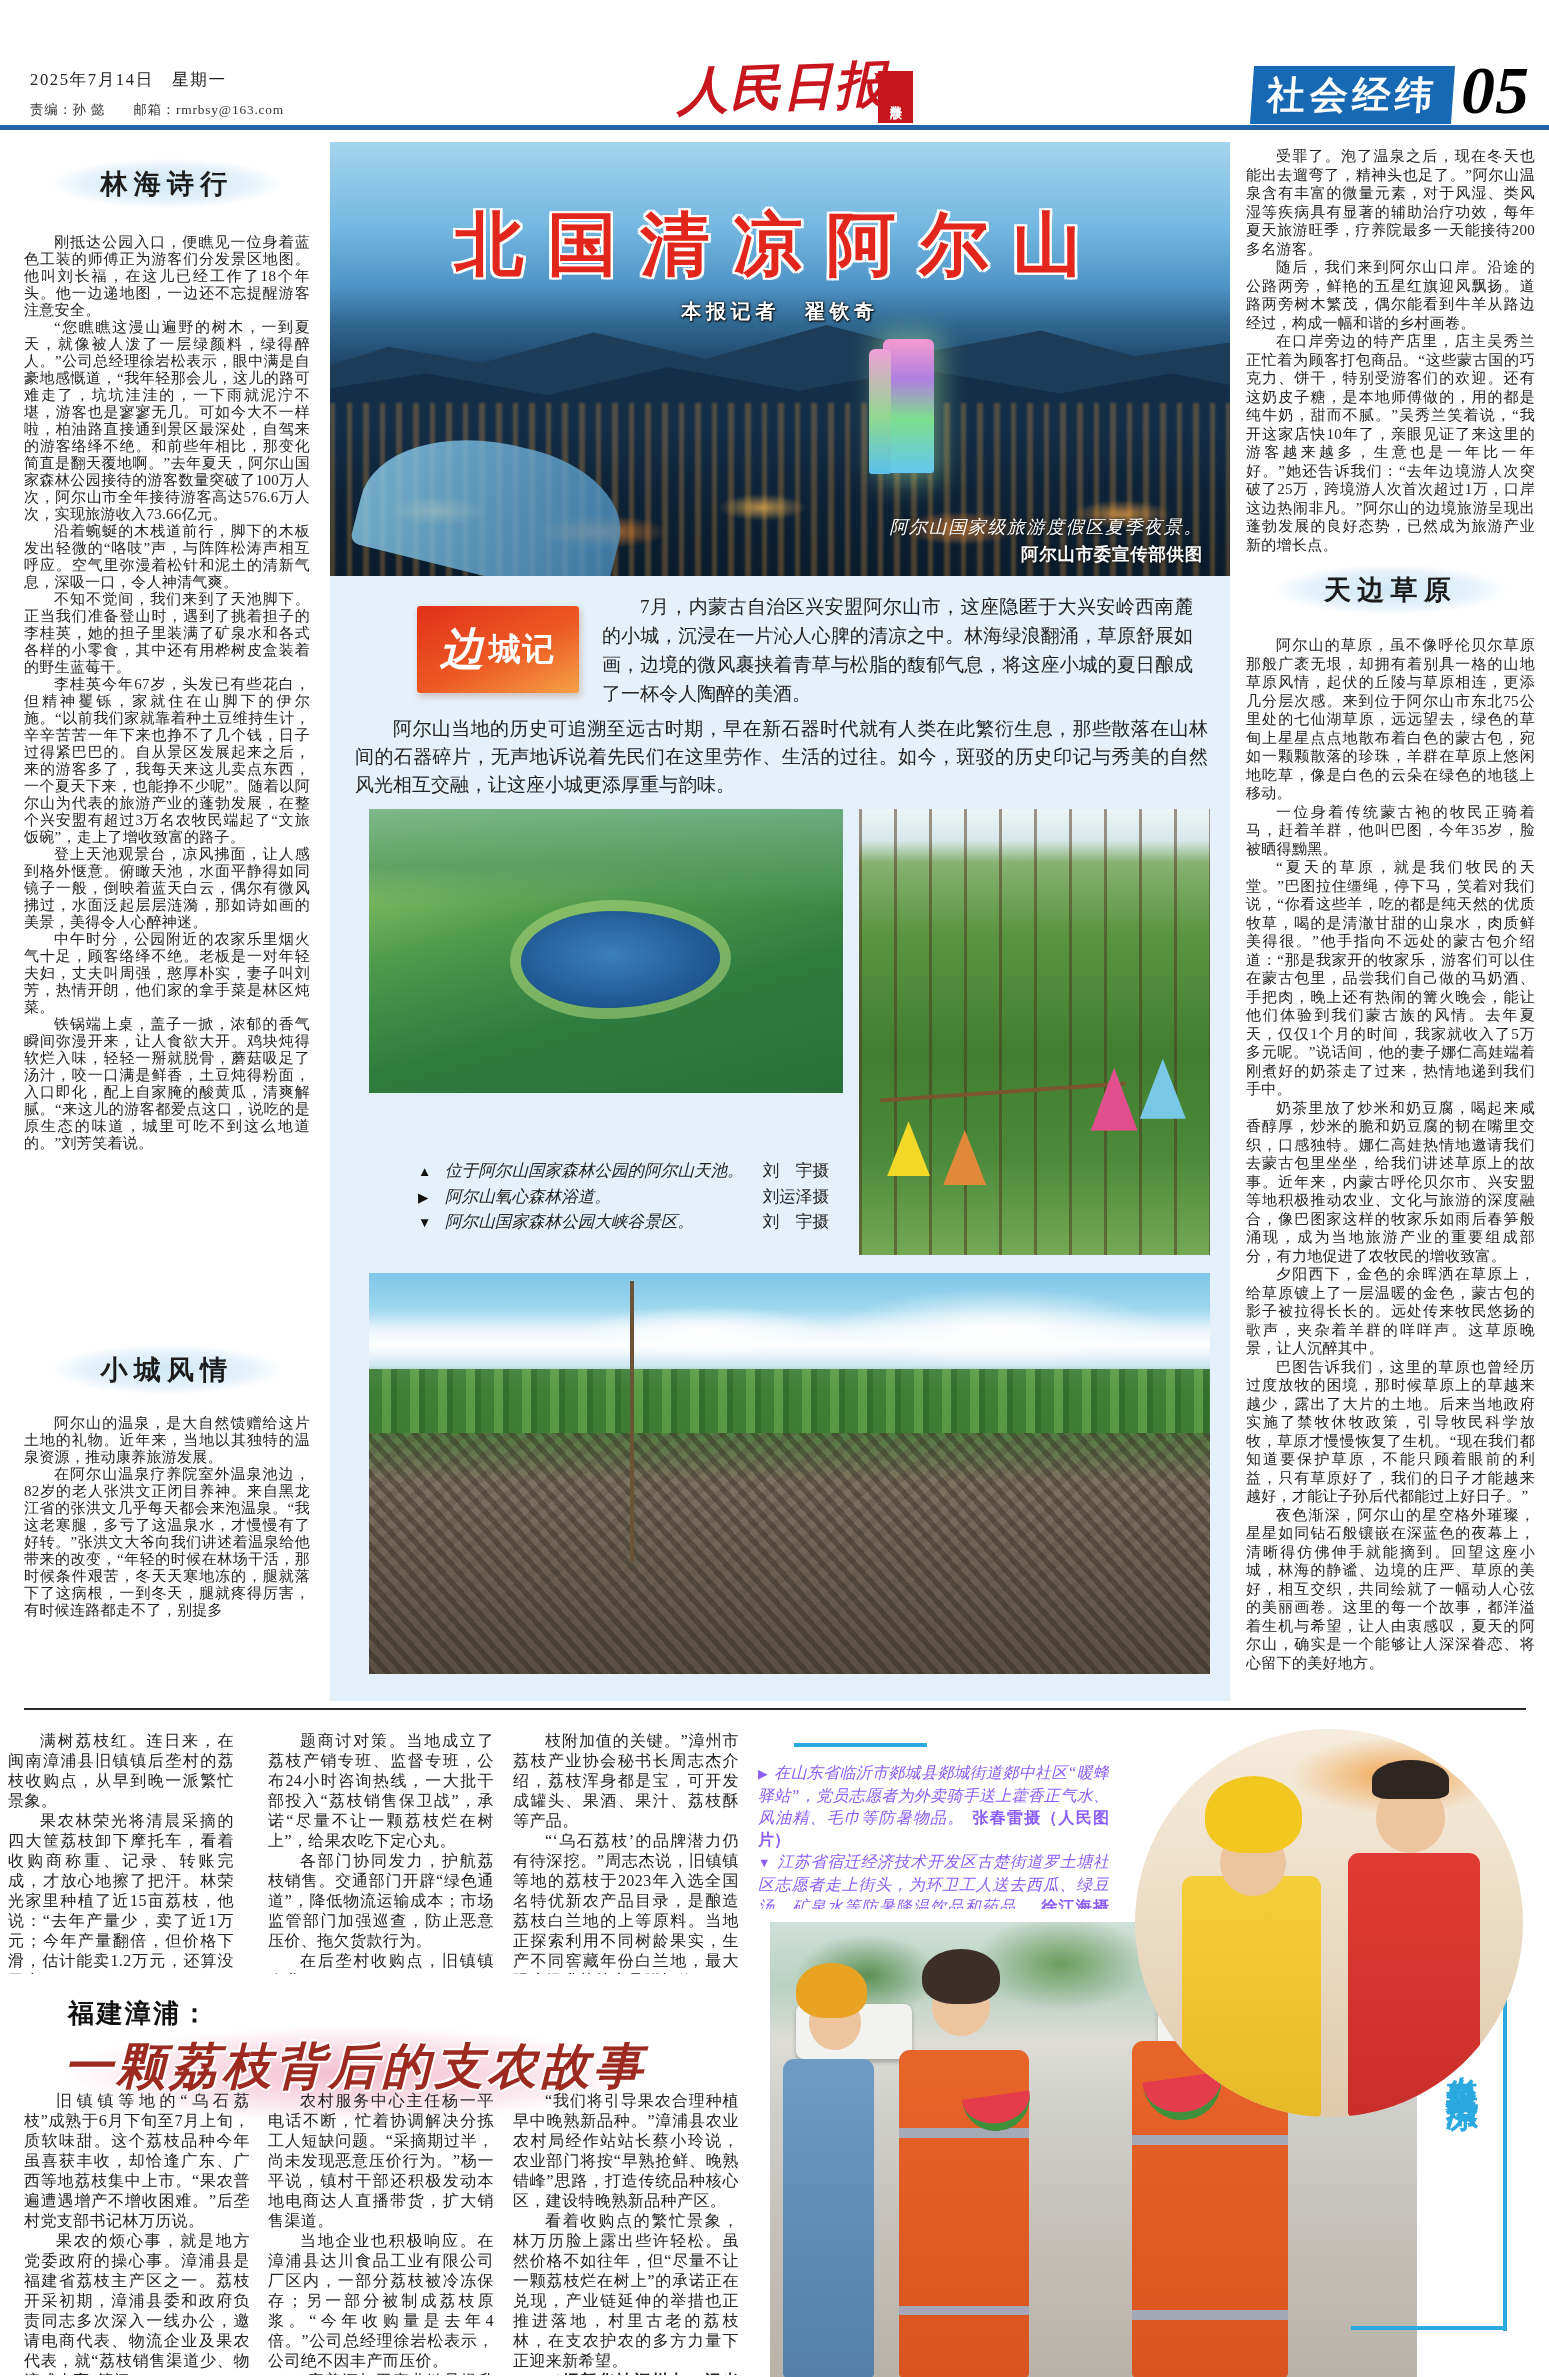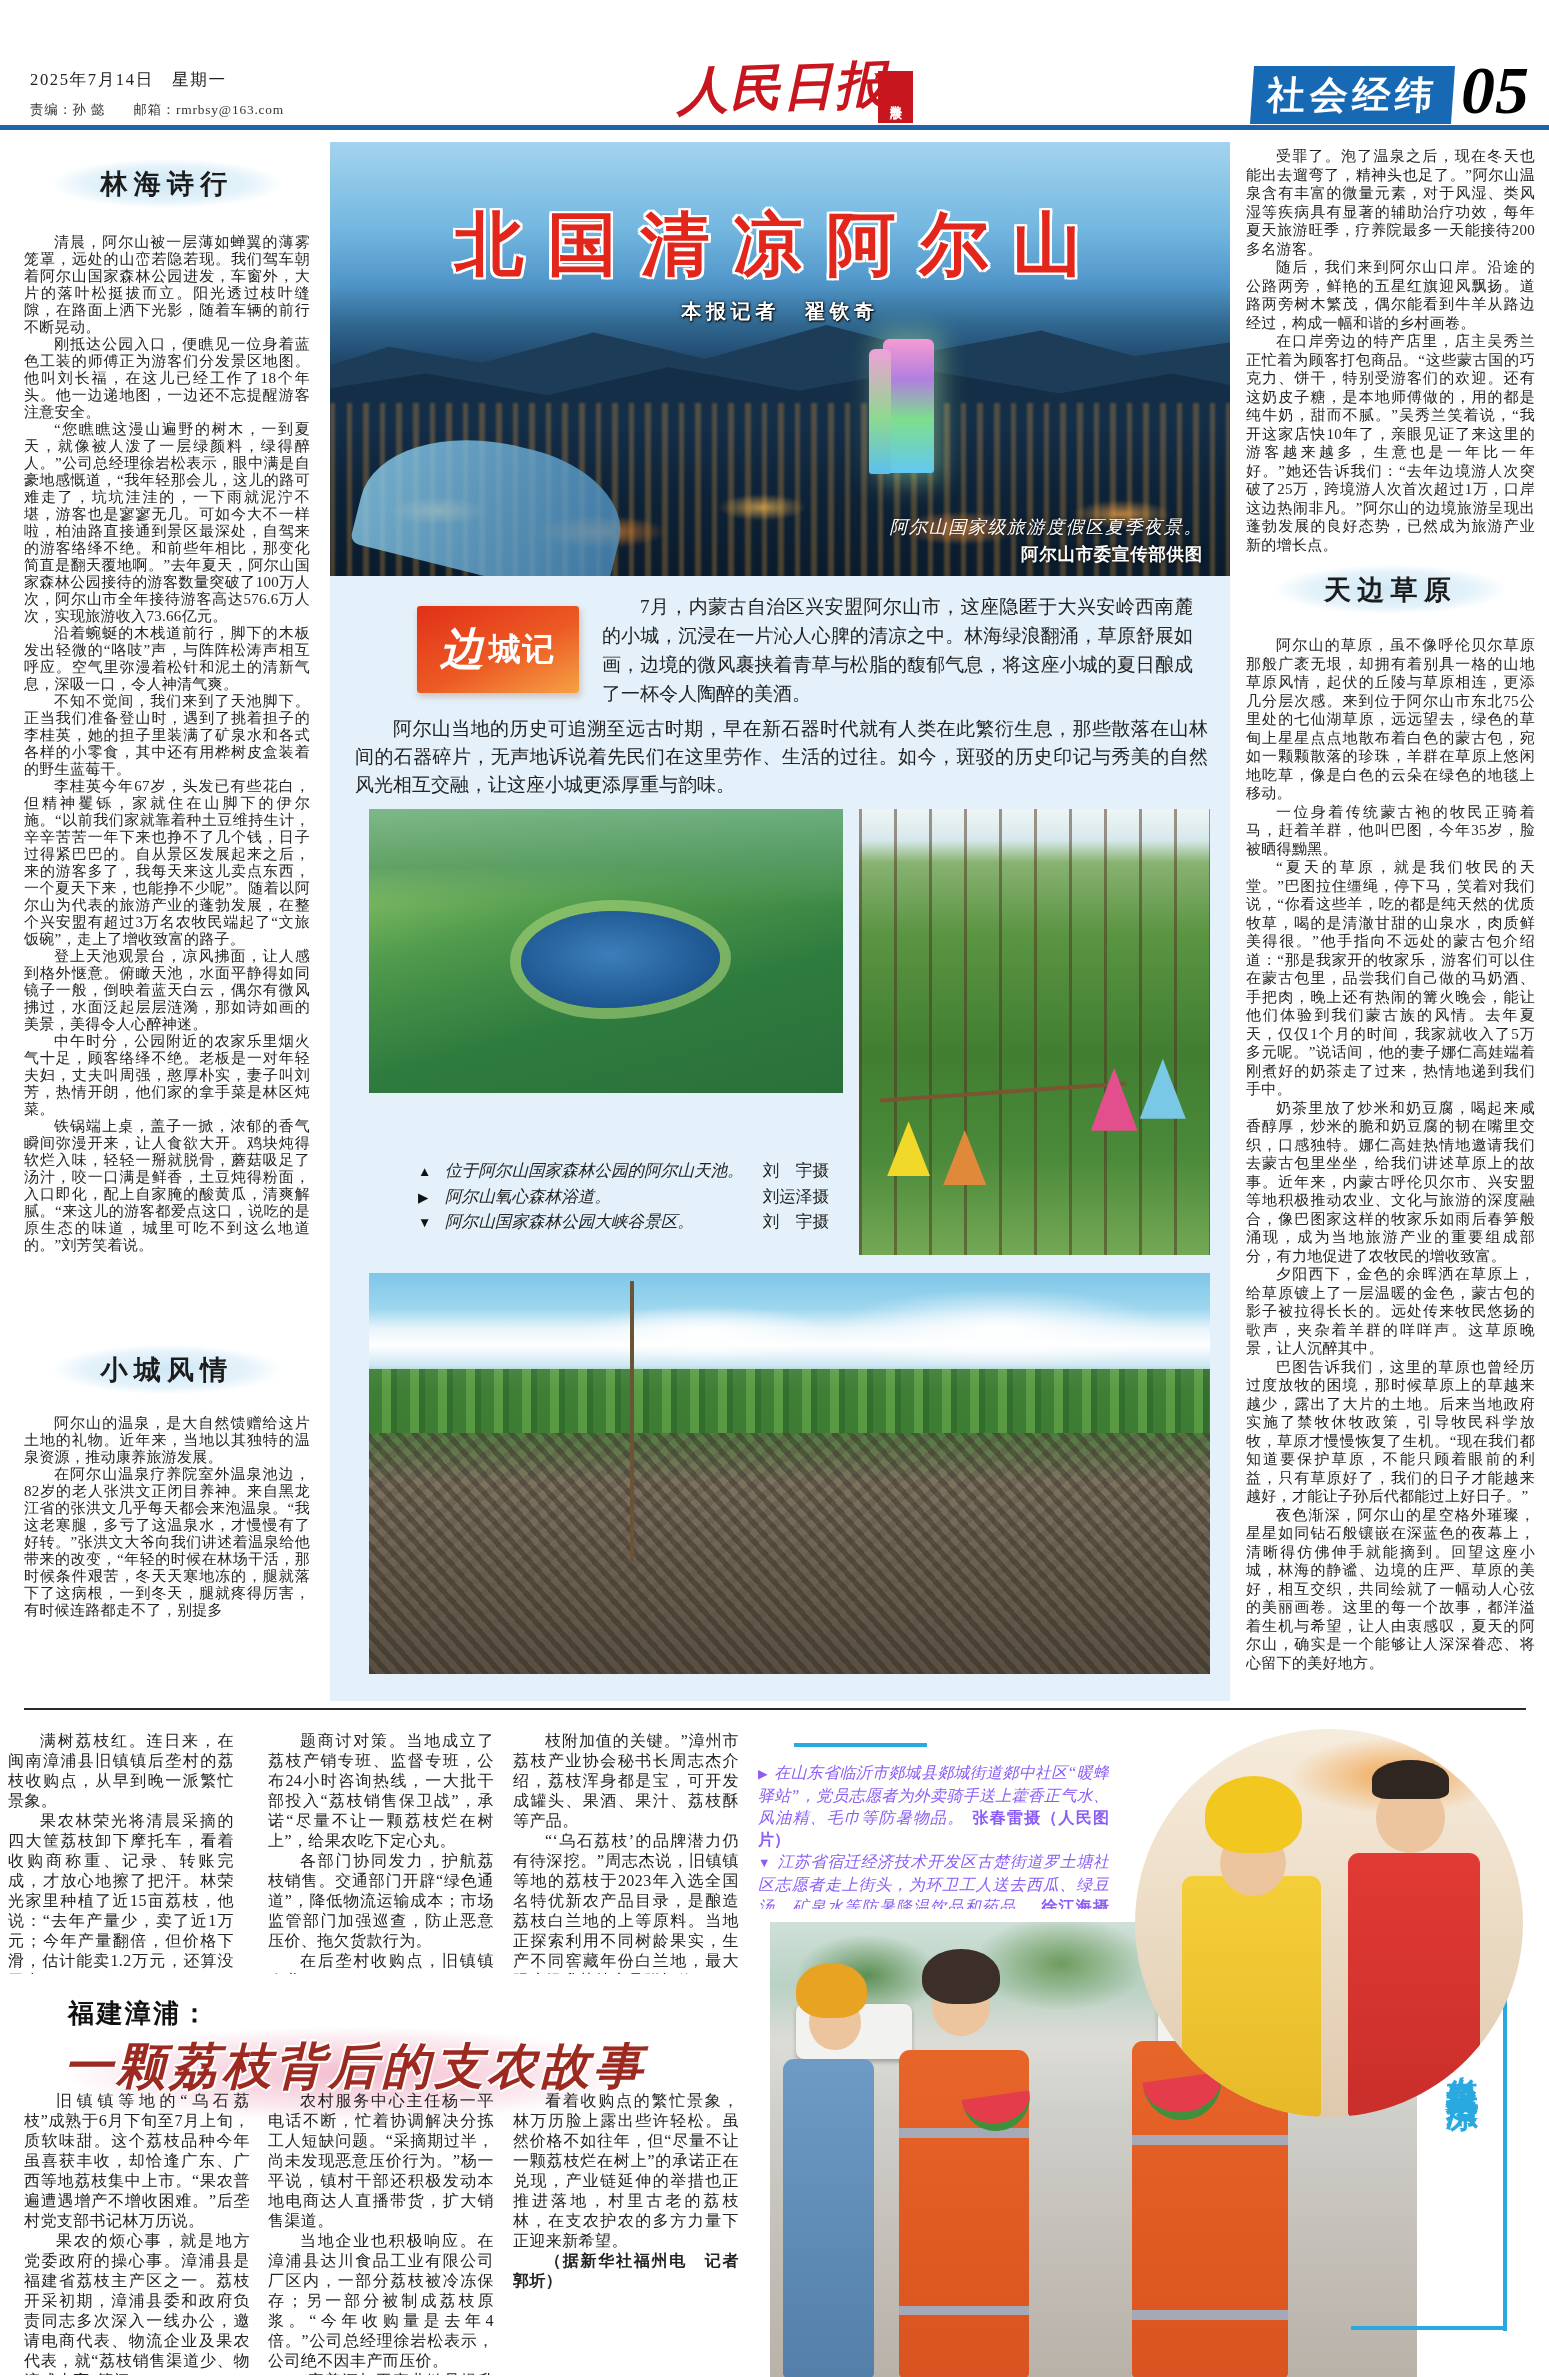--- a/index.html
+++ b/index.html
@@ -163,21 +163,20 @@
   <div class="abs dateline">2025年7月14日　星期一</div>
   <div class="abs editorline">责编：孙 懿　　邮箱：rmrbsy@163.com</div>
   <div class="abs masthead">人民日报</div>
   <div class="abs editionbox">海外版</div>
   <div class="abs sectionbox">社会经纬</div>
   <div class="abs pagenum">05</div>
   <div class="abs bluerule"></div>
 
   <div class="abs stitle" style="left:24px;top:156px;width:286px;">林海诗行</div>
   <div class="abs coltext leftbody" style="left:24px;top:234px;height:1102px;">
-      <p>清晨，阿尔山被一层薄如蝉翼的薄雾笼罩，远处的山峦若隐若现。我们驾车朝着阿尔山国家森林公园进发，车窗外，大片的落叶松挺拔而立。阳光透过枝叶缝隙，在路面上洒下光影，随着车辆的前行不断晃动。</p>
       <p>刚抵达公园入口，便瞧见一位身着蓝色工装的师傅正为游客们分发景区地图。他叫刘长福，在这儿已经工作了18个年头。他一边递地图，一边还不忘提醒游客注意安全。</p>
       <p>“您瞧瞧这漫山遍野的树木，一到夏天，就像被人泼了一层绿颜料，绿得醉人。”公司总经理徐岩松表示，眼中满是自豪地感慨道，“我年轻那会儿，这儿的路可难走了，坑坑洼洼的，一下雨就泥泞不堪，游客也是寥寥无几。可如今大不一样啦，柏油路直接通到景区最深处，自驾来的游客络绎不绝。和前些年相比，那变化简直是翻天覆地啊。”去年夏天，阿尔山国家森林公园接待的游客数量突破了100万人次，阿尔山市全年接待游客高达576.6万人次，实现旅游收入73.66亿元。</p>
       <p>沿着蜿蜒的木栈道前行，脚下的木板发出轻微的“咯吱”声，与阵阵松涛声相互呼应。空气里弥漫着松针和泥土的清新气息，深吸一口，令人神清气爽。</p>
       <p>不知不觉间，我们来到了天池脚下。正当我们准备登山时，遇到了挑着担子的李桂英，她的担子里装满了矿泉水和各式各样的小零食，其中还有用桦树皮盒装着的野生蓝莓干。</p>
       <p>李桂英今年67岁，头发已有些花白，但精神矍铄，家就住在山脚下的伊尔施。“以前我们家就靠着种土豆维持生计，辛辛苦苦一年下来也挣不了几个钱，日子过得紧巴巴的。自从景区发展起来之后，来的游客多了，我每天来这儿卖点东西，一个夏天下来，也能挣不少呢”。随着以阿尔山为代表的旅游产业的蓬勃发展，在整个兴安盟有超过3万名农牧民端起了“文旅饭碗”，走上了增收致富的路子。</p>
       <p>登上天池观景台，凉风拂面，让人感到格外惬意。俯瞰天池，水面平静得如同镜子一般，倒映着蓝天白云，偶尔有微风拂过，水面泛起层层涟漪，那如诗如画的美景，美得令人心醉神迷。</p>
       <p>中午时分，公园附近的农家乐里烟火气十足，顾客络绎不绝。老板是一对年轻夫妇，丈夫叫周强，憨厚朴实，妻子叫刘芳，热情开朗，他们家的拿手菜是林区炖菜。</p>
       <p>铁锅端上桌，盖子一掀，浓郁的香气瞬间弥漫开来，让人食欲大开。鸡块炖得软烂入味，轻轻一掰就脱骨，蘑菇吸足了汤汁，咬一口满是鲜香，土豆炖得粉面，入口即化，配上自家腌的酸黄瓜，清爽解腻。“来这儿的游客都爱点这口，说吃的是原生态的味道，城里可吃不到这么地道的。”刘芳笑着说。</p>
     </div>
   <div class="abs stitle" style="left:24px;top:1342px;width:286px;">小城风情</div>
@@ -288,20 +287,21 @@
       <p>旧镇镇等地的“乌石荔枝”成熟于6月下旬至7月上旬，质软味甜。这个荔枝品种今年虽喜获丰收，却恰逢广东、广西等地荔枝集中上市。“果农普遍遭遇增产不增收困难。”后垄村党支部书记林万历说。</p>
       <p>果农的烦心事，就是地方党委政府的操心事。漳浦县是福建省荔枝主产区之一。荔枝开采初期，漳浦县委和政府负责同志多次深入一线办公，邀请电商代表、物流企业及果农代表，就“荔枝销售渠道少、物流成本高”等问</p>
     </div>
   <div class="abs coltext bcol" style="left:268px;top:2091px;height:284px;">
       <p>农村服务中心主任杨一平电话不断，忙着协调解决分拣工人短缺问题。“采摘期过半，尚未发现恶意压价行为。”杨一平说，镇村干部还积极发动本地电商达人直播带货，扩大销售渠道。</p>
       <p>当地企业也积极响应。在漳浦县达川食品工业有限公司厂区内，一部分荔枝被冷冻保存；另一部分被制成荔枝原浆。“今年收购量是去年4倍。”公司总经理徐岩松表示，公司绝不因丰产而压价。</p>
       <p>“完善深加工产业链是提升荔</p>
     </div>
   <div class="abs coltext bcol" style="left:513px;top:2091px;height:284px;">
     <div>
+        <p>“我们将引导果农合理种植早中晚熟新品种。”漳浦县农业农村局经作站站长蔡小玲说，农业部门将按“早熟抢鲜、晚熟错峰”思路，打造传统品种核心区，建设特晚熟新品种产区。</p>
         <p>看着收购点的繁忙景象，林万历脸上露出些许轻松。虽然价格不如往年，但“尽量不让一颗荔枝烂在树上”的承诺正在兑现，产业链延伸的举措也正推进落地，村里古老的荔枝林，在支农护农的多方力量下正迎来新希望。</p>
       </div>
     <p class="attr">（据新华社福州电　记者郭圻）</p>
   </div>
 
   <div class="abs bcapline"></div>
   <div class="abs bcaps">
     <p>
       <span class="mk">▶</span><span>在山东省临沂市郯城县郯城街道郯中社区“暖蜂驿站”，党员志愿者为外卖骑手送上藿香正气水、风油精、毛巾等防暑物品。</span><span class="cr">张春雷摄（人民图片）</span>
     </p>

